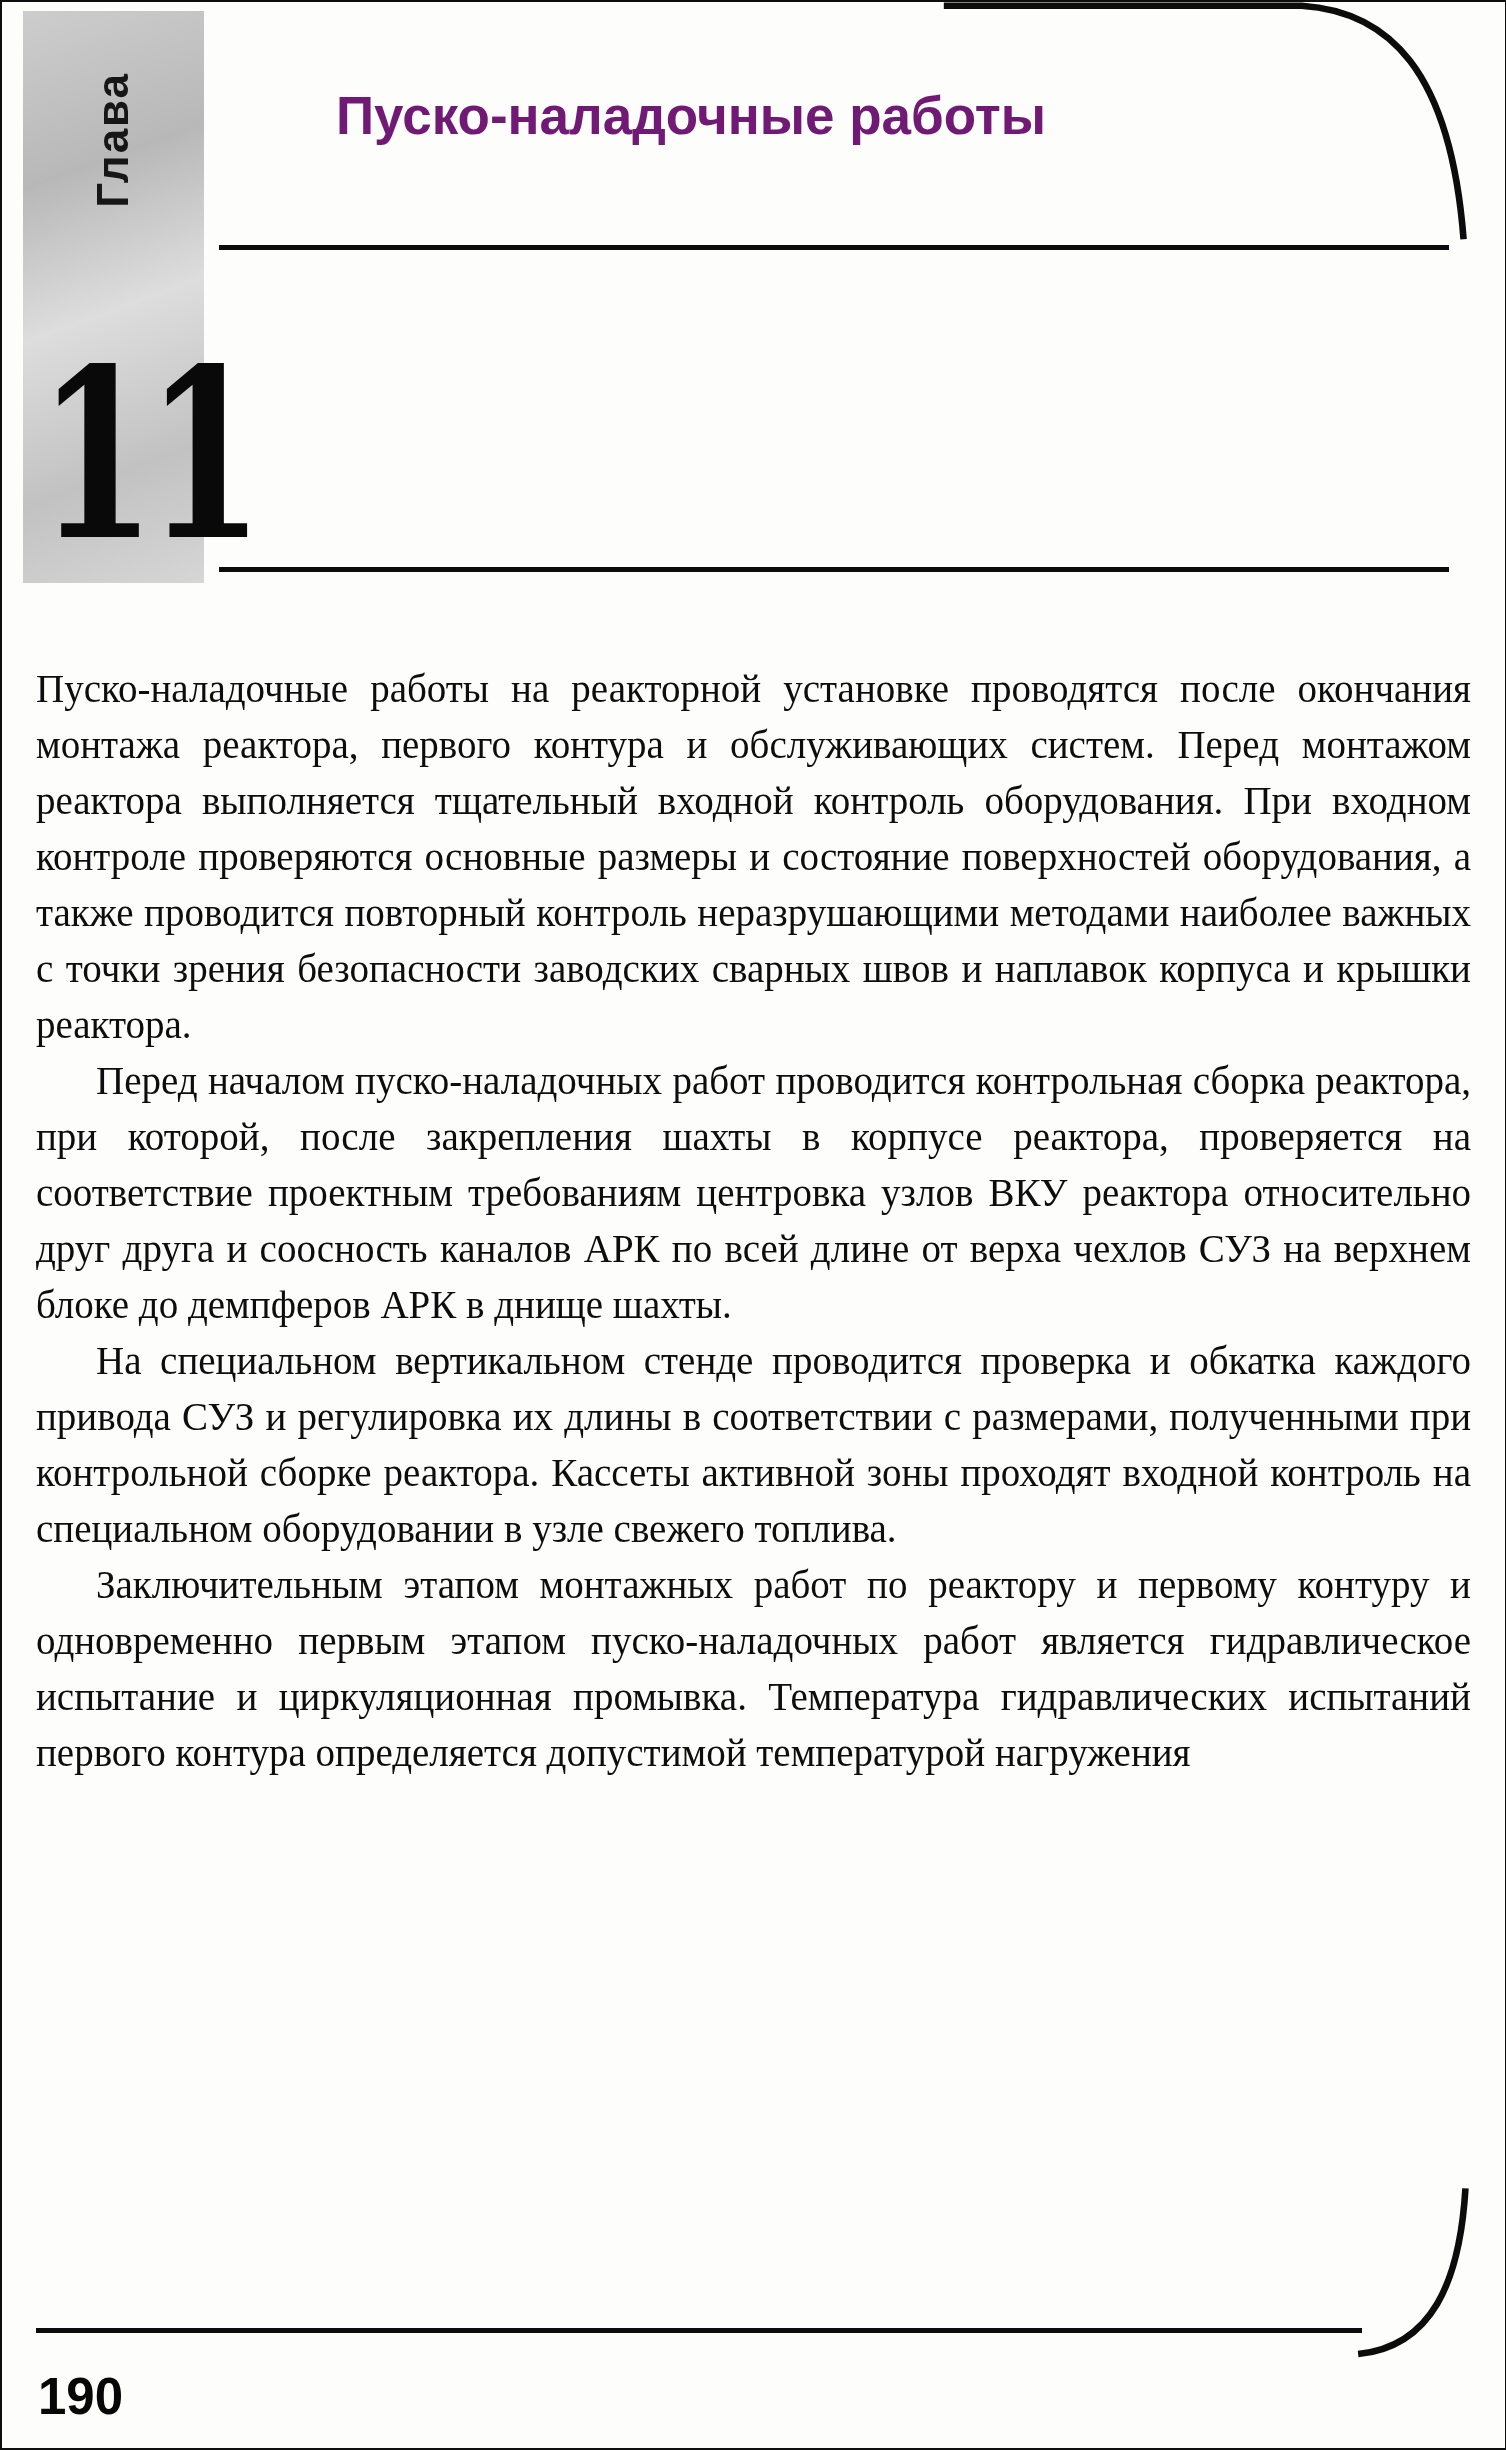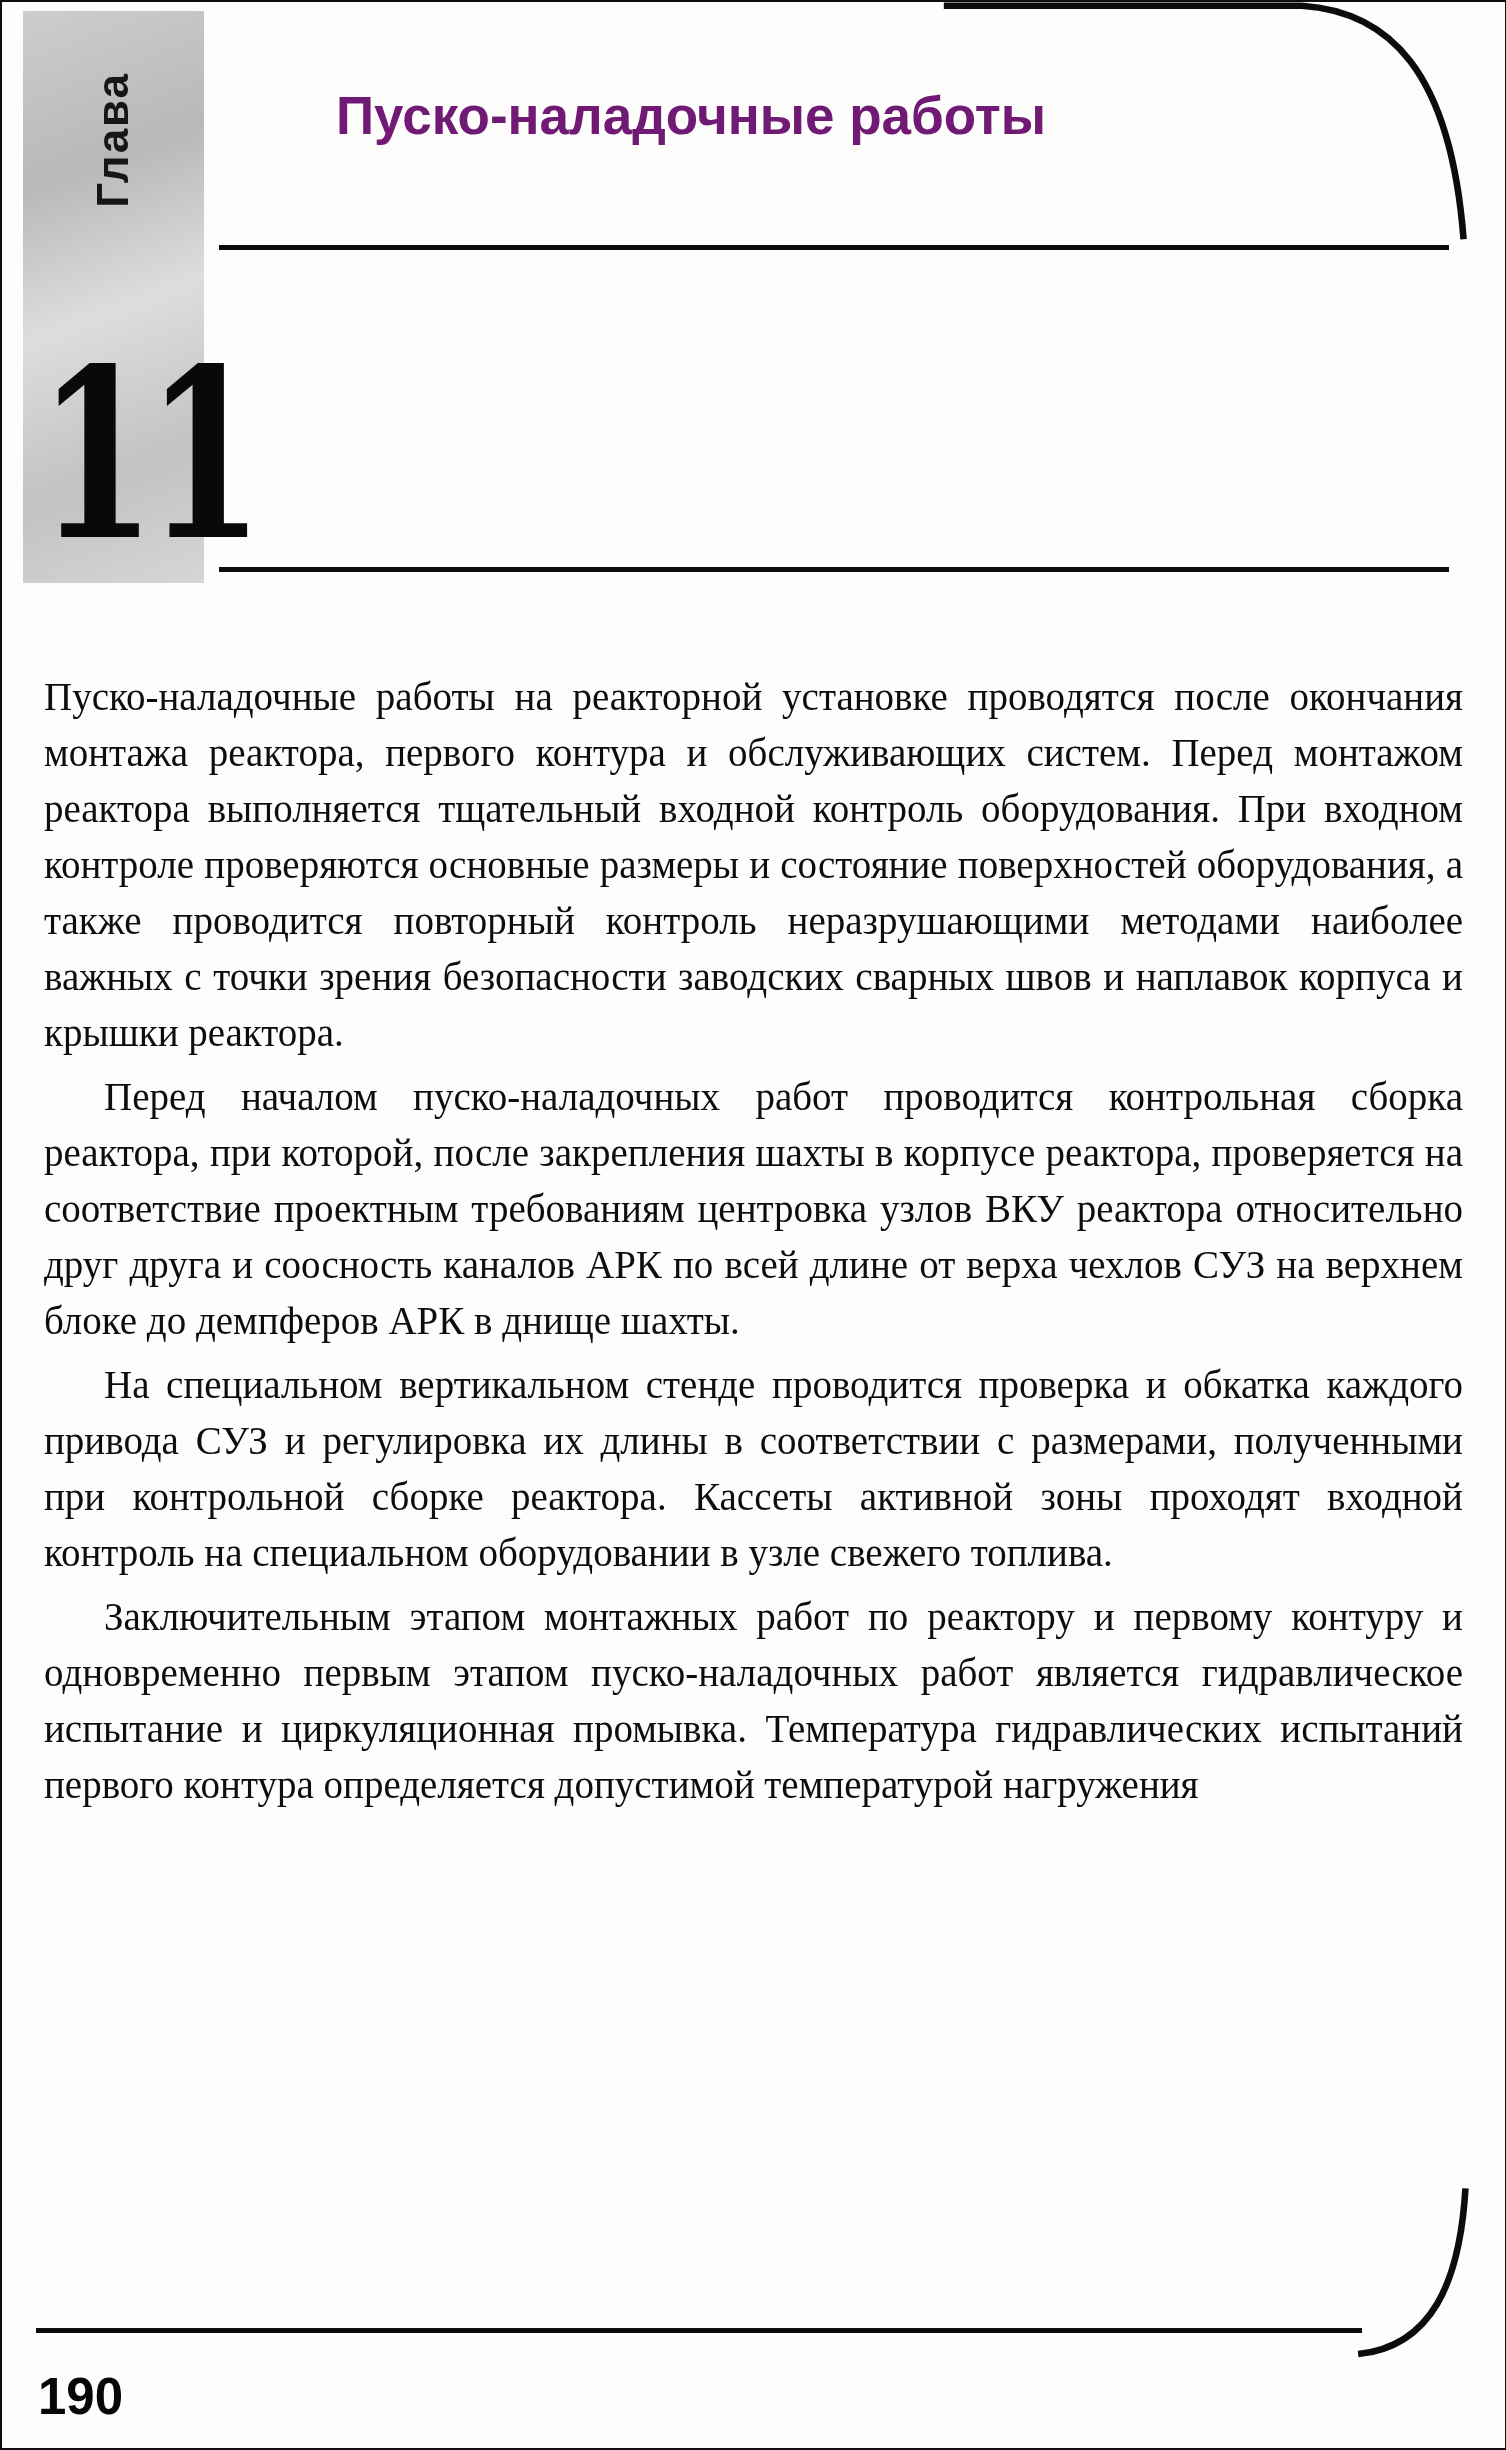--- a/index.html
+++ b/index.html
@@ -95,21 +95,21 @@
     position: absolute;
     left: 34px;
     top: 659px;
     width: 1435px;
     font-size: 39px;
     line-height: 56px;
     text-align: justify;
     color: #0d0d0d;
   }
   .body-text p {
-    margin: 8px;
+    margin: 0;
     padding: 0;
   }
   .body-text p.indent {
     text-indent: 60px;
   }
 
   
   .page-number {
     position: absolute;
     left: 36px;

